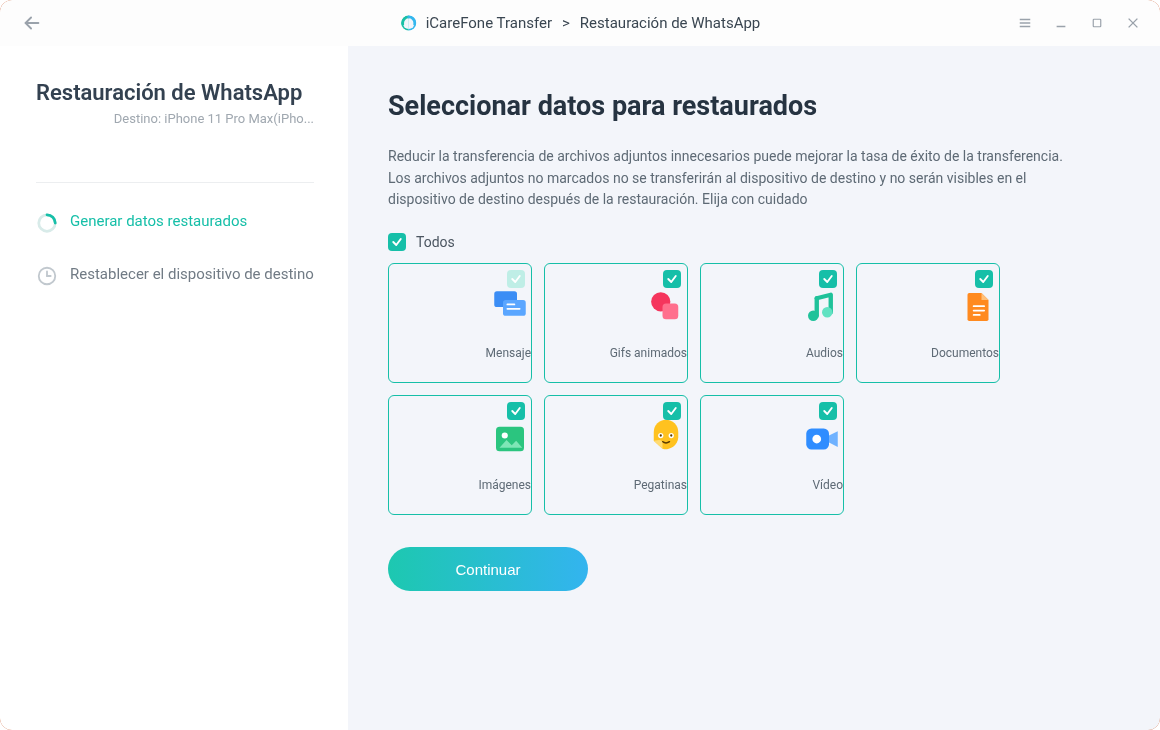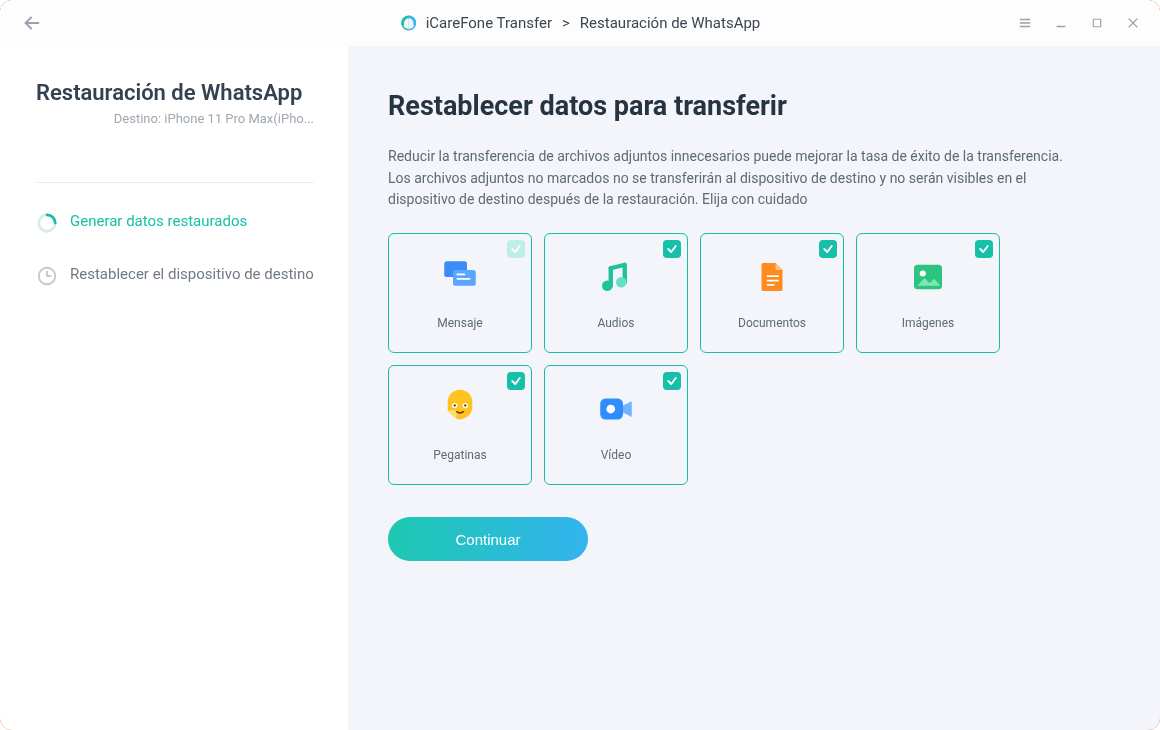--- a/index.html
+++ b/index.html
@@ -176,21 +176,21 @@
       gap: 12px;
     }
     .card {
       height: 120px;
       border: 1.5px solid #16bfa8;
       border-radius: 6px;
       background: #f3f5fa;
       position: relative;
       display: flex;
       flex-direction: column;
-      align-items: center;
+      align-items: flex-end;
       justify-content: center;
       gap: 18px;
       cursor: pointer;
     }
     .card-check {
       position: absolute;
       top: 6px;
       right: 6px;
     }
     .card-icon {
@@ -288,43 +288,65 @@
         <svg class="step-icon" viewBox="0 0 24 24">
           <circle cx="12" cy="12" r="9" fill="none" stroke="#c1c8ce" stroke-width="2"></circle>
           <line x1="12" y1="12" x2="12" y2="7" stroke="#c1c8ce" stroke-width="2" stroke-linecap="round"></line>
           <line x1="12" y1="12" x2="16" y2="12" stroke="#c1c8ce" stroke-width="2" stroke-linecap="round"></line>
         </svg>
         <span class="step-label">Restablecer el dispositivo de destino</span>
       </div>
     </div>
 
     <div class="main">
-      <div class="main-title">Restablecer datos para transferir</div>
+      <div class="main-title">Seleccionar datos para restaurados</div>
       <div class="main-desc">Reducir la transferencia de archivos adjuntos innecesarios puede mejorar la tasa de éxito de la transferencia. Los archivos adjuntos no marcados no se transferirán al dispositivo de destino y no serán visibles en el dispositivo de destino después de la restauración. Elija con cuidado</div>
 
+      <div class="all-row">
+        <div class="check">
+          <svg viewBox="0 0 16 16" fill="none" stroke="#fff" stroke-width="2.5" stroke-linecap="round" stroke-linejoin="round">
+            <polyline points="3 8 7 12 13 4"></polyline>
+          </svg>
+        </div>
+        <span class="all-label">Todos</span>
+      </div>
 
       <div class="grid">
 
         <div class="card">
           <div class="check light card-check">
             <svg viewBox="0 0 16 16" fill="none" stroke="#fff" stroke-width="2.5" stroke-linecap="round" stroke-linejoin="round">
                 <polyline points="3 8 7 12 13 4"></polyline>
               </svg>
           </div>
           <div class="card-icon">
             <svg viewBox="0 0 48 48" width="42" height="42">
               <rect x="6" y="6" width="26" height="18" rx="3" fill="#3b8df5"></rect>
               <rect x="16" y="16" width="26" height="18" rx="3" fill="#5aa6ff"></rect>
               <rect x="20" y="20" width="10" height="2" rx="1" fill="#fff"></rect>
               <rect x="20" y="25" width="16" height="2" rx="1" fill="#fff"></rect>
             </svg>
           </div>
           <span class="card-label">Mensaje</span>
         </div>
 
+        <div class="card">
+          <div class="check card-check">
+            <svg viewBox="0 0 16 16" fill="none" stroke="#fff" stroke-width="2.5" stroke-linecap="round" stroke-linejoin="round">
+                <polyline points="3 8 7 12 13 4"></polyline>
+              </svg>
+          </div>
+          <div class="card-icon">
+            <svg viewBox="0 0 48 48" width="42" height="42">
+              <circle cx="18" cy="18" r="11" fill="#f5355d"></circle>
+              <rect x="20" y="20" width="18" height="18" rx="4" fill="#ff6f8d"></rect>
+            </svg>
+          </div>
+          <span class="card-label">Gifs animados</span>
+        </div>
 
         <div class="card">
           <div class="check card-check">
             <svg viewBox="0 0 16 16" fill="none" stroke="#fff" stroke-width="2.5" stroke-linecap="round" stroke-linejoin="round">
                 <polyline points="3 8 7 12 13 4"></polyline>
               </svg>
           </div>
           <div class="card-icon">
             <svg viewBox="0 0 48 48" width="42" height="42">
               <path d="M18 14 L34 10 L34 30" fill="none" stroke="#1fc29a" stroke-width="5" stroke-linecap="round" stroke-linejoin="round"></path>

